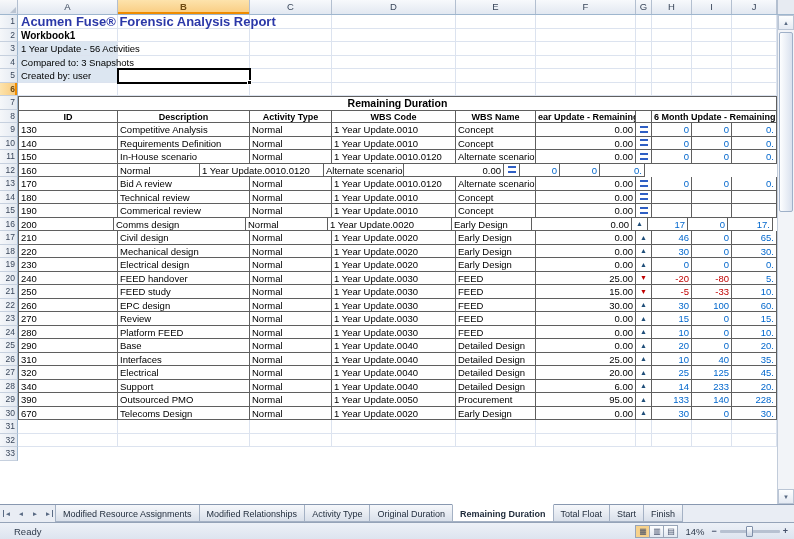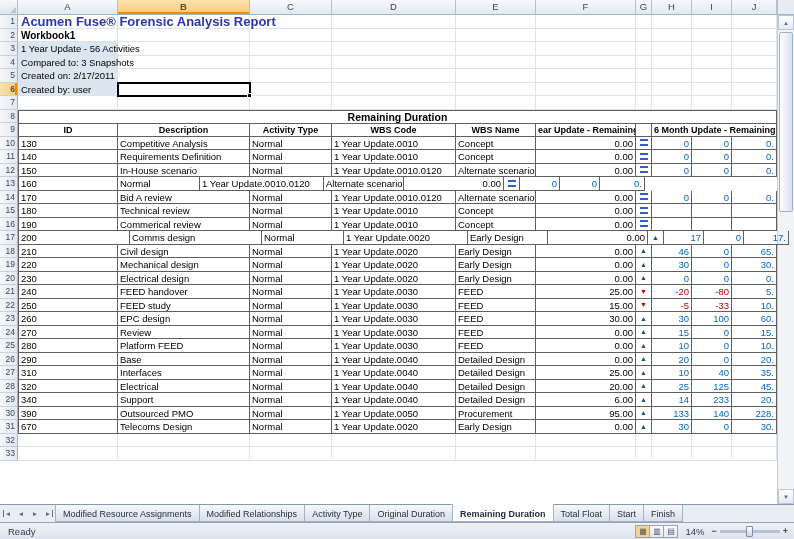--- a/index.html
+++ b/index.html
@@ -61,21 +61,21 @@
   .tnav .bl{border-left:1px solid #5A6B84;padding-left:1px}
   .tnav .br{border-right:1px solid #5A6B84;padding-right:1px}
   .tabs{display:flex;align-items:stretch}
   .tab{padding:1px 7px 0;display:flex;align-items:center;background:linear-gradient(#F6F8FB,#D9E0EA);
        border:1px solid #A4B1C4;border-top:none;margin-left:-1px;color:#1E2A3A;white-space:nowrap}
   .tab.active{background:#fff;font-weight:bold;margin-top:-1px;border-top:1px solid #fff;position:relative;z-index:1}
 
   
   .status{height:17px;flex:none;display:flex;align-items:center;background:linear-gradient(#EDF1F7,#DDE4EF);
           border-top:1px solid #95A3B8;font-size:9.5px;color:#2F3B4C}
-  .ready{margin-left:8px}
+  .ready{margin-left:14px}
   .sright{margin-left:auto;display:flex;align-items:center;gap:7px;margin-right:6px}
   .views{display:flex}
   .vbtn{width:15px;height:13px;border:1px solid #98A5B8;background:linear-gradient(#FDFEFF,#E2E8F1);margin-left:-1px;
         display:flex;align-items:center;justify-content:center;font-size:8px;color:#44506A}
   .vbtn.active{background:#F7D28C}
   .slider{display:flex;align-items:center;gap:3px;color:#44506A;font-weight:bold;font-size:9px}
   .track{width:60px;height:3px;background:#B7C1D1;border-radius:1px;position:relative}
   .track::before{content:"";position:absolute;left:50%;top:-2px;width:1px;height:7px;background:#8E9CB2}
   .thumb{position:absolute;left:26px;top:-4px;width:7px;height:11px;background:linear-gradient(#FDFEFF,#CBD5E4);border:1px solid #7F8FA9;border-radius:1px}
 </style>
@@ -194,33 +194,20 @@
           <div class="gc" style="width: 100px; background: var(--info_fill);"></div>
           <div class="gc" style="width: 132px;"></div>
           <div class="gc" style="width: 82px;"></div>
           <div class="gc" style="width: 124px;"></div>
           <div class="gc" style="width: 80px;"></div>
           <div class="gc" style="width: 100px;"></div>
           <div class="gc" style="width: 16px;"></div>
           <div class="gc" style="width: 40px;"></div>
           <div class="gc" style="width: 40px;"></div>
           <div class="gc" style="width: 45px;"></div>
-          <div class="lab">Created on: 2/17/2011</div>
-        </div>
-        <div class="r">
-          <div class="gc" style="width: 100px; background: var(--info_fill);"></div>
-          <div class="gc" style="width: 132px;"></div>
-          <div class="gc" style="width: 82px;"></div>
-          <div class="gc" style="width: 124px;"></div>
-          <div class="gc" style="width: 80px;"></div>
-          <div class="gc" style="width: 100px;"></div>
-          <div class="gc" style="width: 16px;"></div>
-          <div class="gc" style="width: 40px;"></div>
-          <div class="gc" style="width: 40px;"></div>
-          <div class="gc" style="width: 45px;"></div>
           <div class="lab">Created by: user</div>
           <div class="selbox"></div>
         </div>
         <div class="r">
           <div class="gc" style="width: 100px;"></div>
           <div class="gc" style="width: 132px;"></div>
           <div class="gc" style="width: 82px;"></div>
           <div class="gc" style="width: 124px;"></div>
           <div class="gc" style="width: 80px;"></div>
           <div class="gc" style="width: 100px;"></div>
@@ -333,21 +320,21 @@
           <div class="tc txt" style="width: 80px;">Concept</div>
           <div class="tc dur" style="width: 100px;">0.00</div>
           <div class="tc trendc" style="width: 16px;">
             <div class="eq"></div>
           </div>
           <div class="tc num" style="width: 40px;"></div>
           <div class="tc num" style="width: 40px;"></div>
           <div class="tc num" style="width: 45px;"></div>
         </div>
         <div class="r">
-          <div class="tc txt" style="width: 112px;">200</div>
+          <div class="tc txt" style="width: 96px;">200</div>
           <div class="tc txt" style="width: 132px;">Comms design</div>
           <div class="tc txt" style="width: 82px;">Normal</div>
           <div class="tc txt" style="width: 124px;">1 Year Update.0020</div>
           <div class="tc txt" style="width: 80px;">Early Design</div>
           <div class="tc dur" style="width: 100px;">0.00</div>
           <div class="tc trendc" style="width: 16px;">
             <div class="tri up">▲</div>
           </div>
           <div class="tc num" style="width: 40px;">17</div>
           <div class="tc num" style="width: 40px;">0</div>

